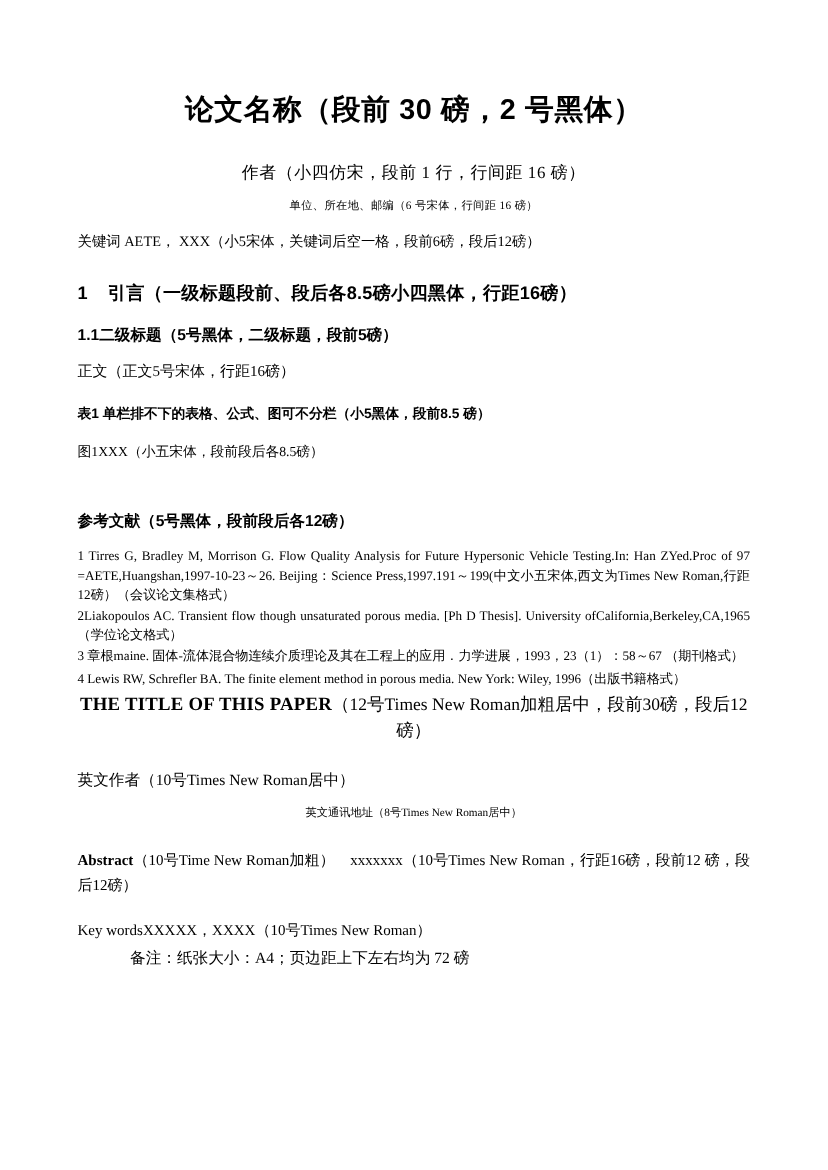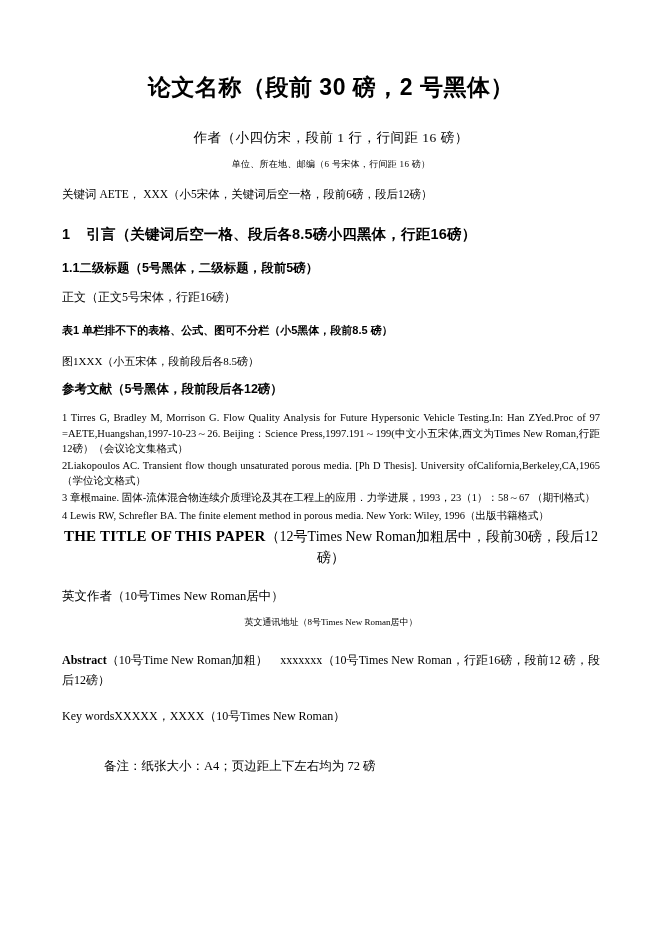--- a/index.html
+++ b/index.html
@@ -91,21 +91,21 @@
     font-weight: bold;
     font-size: 11px;
   }
 
   .figure-caption {
     margin-top: 16px;
     font-size: 11px;
   }
 
   .refs-heading {
-    margin-top: 12px;
+    margin-top: 40px;
     font-family: "Liberation Sans", sans-serif;
     font-weight: bold;
     font-size: 12.5px;
   }
 
   .ref-list {
     margin-top: 12px;
     font-size: 10.5px;
     line-height: 1.45;
   }
@@ -164,21 +164,21 @@
   <h1 class="doc-title">论文名称（段前 30 磅，2 号黑体）</h1>
 
   <div class="author-line">作者（小四仿宋，段前 1 行，行间距 16 磅）</div>
 
   <div class="affiliation-line">单位、所在地、邮编（6 号宋体，行间距 16 磅）</div>
 
 
   <div class="keywords-line">关键词 AETE， XXX（小5宋体，关键词后空一格，段前6磅，段后12磅）</div>
 
   <div class="h1">
-    <span class="num">1</span><span>引言（关键词后空一格、段后各8.5磅小四黑体，行距16磅）</span>
+    <span class="num">1</span><span>引言（一级标题段前、段后各8.5磅小四黑体，行距16磅）</span>
   </div>
 
   <div class="h2">1.1二级标题（5号黑体，二级标题，段前5磅）</div>
 
   <div class="body-text">正文（正文5号宋体，行距16磅）</div>
 
   <div class="table-caption">表1  单栏排不下的表格、公式、图可不分栏（小5黑体，段前8.5 磅）</div>
 
   <div class="figure-caption">图1XXX（小五宋体，段前段后各8.5磅）</div>
 

